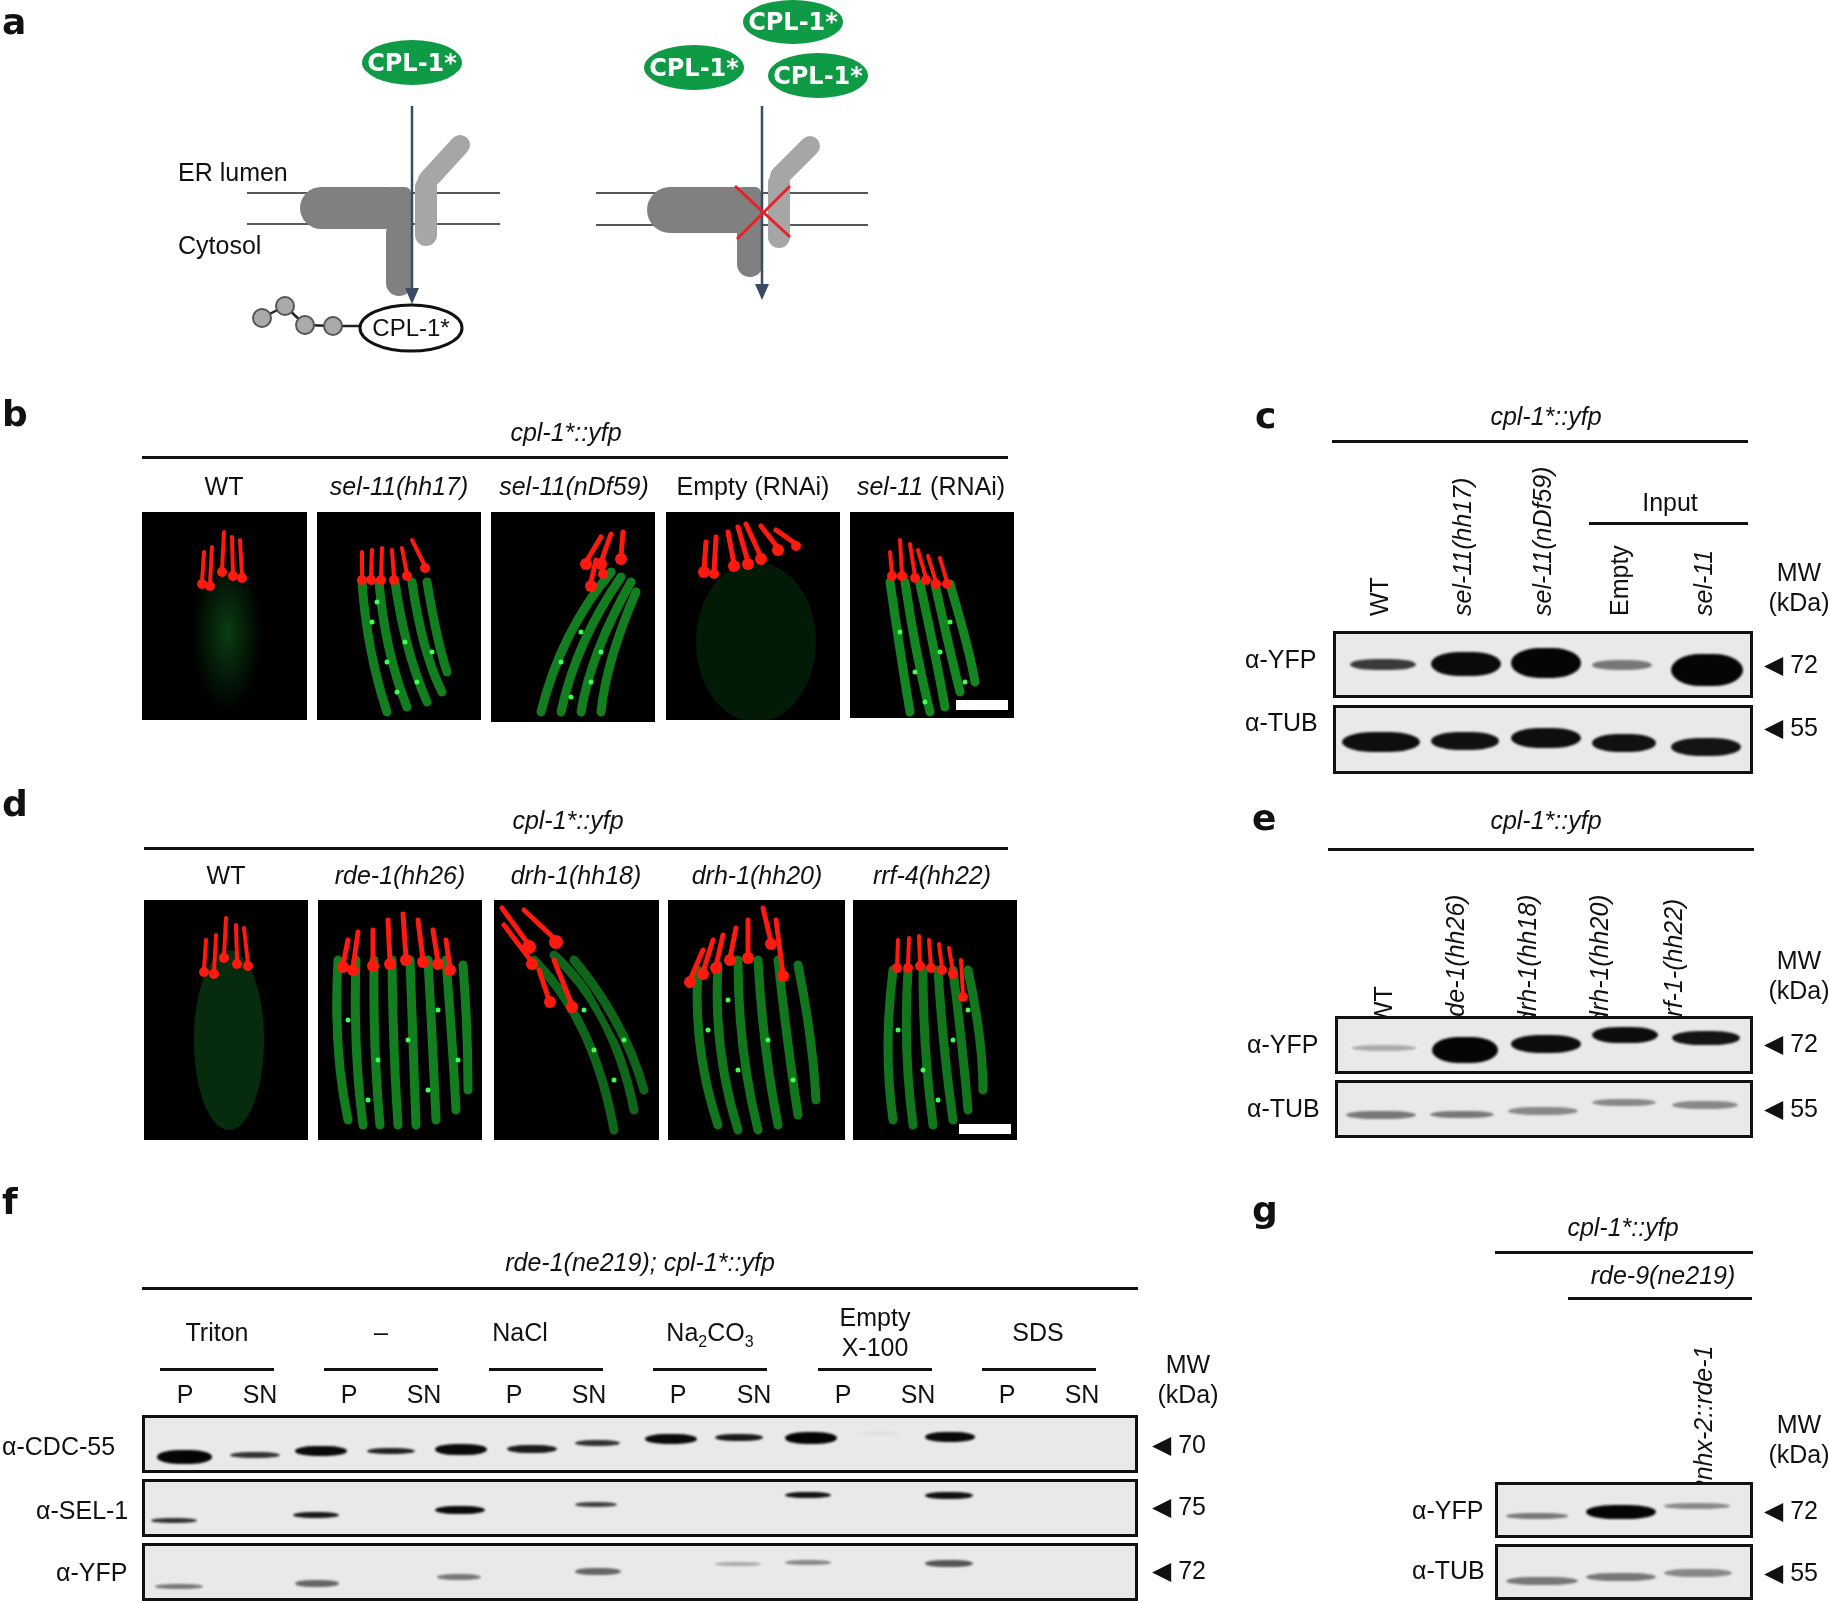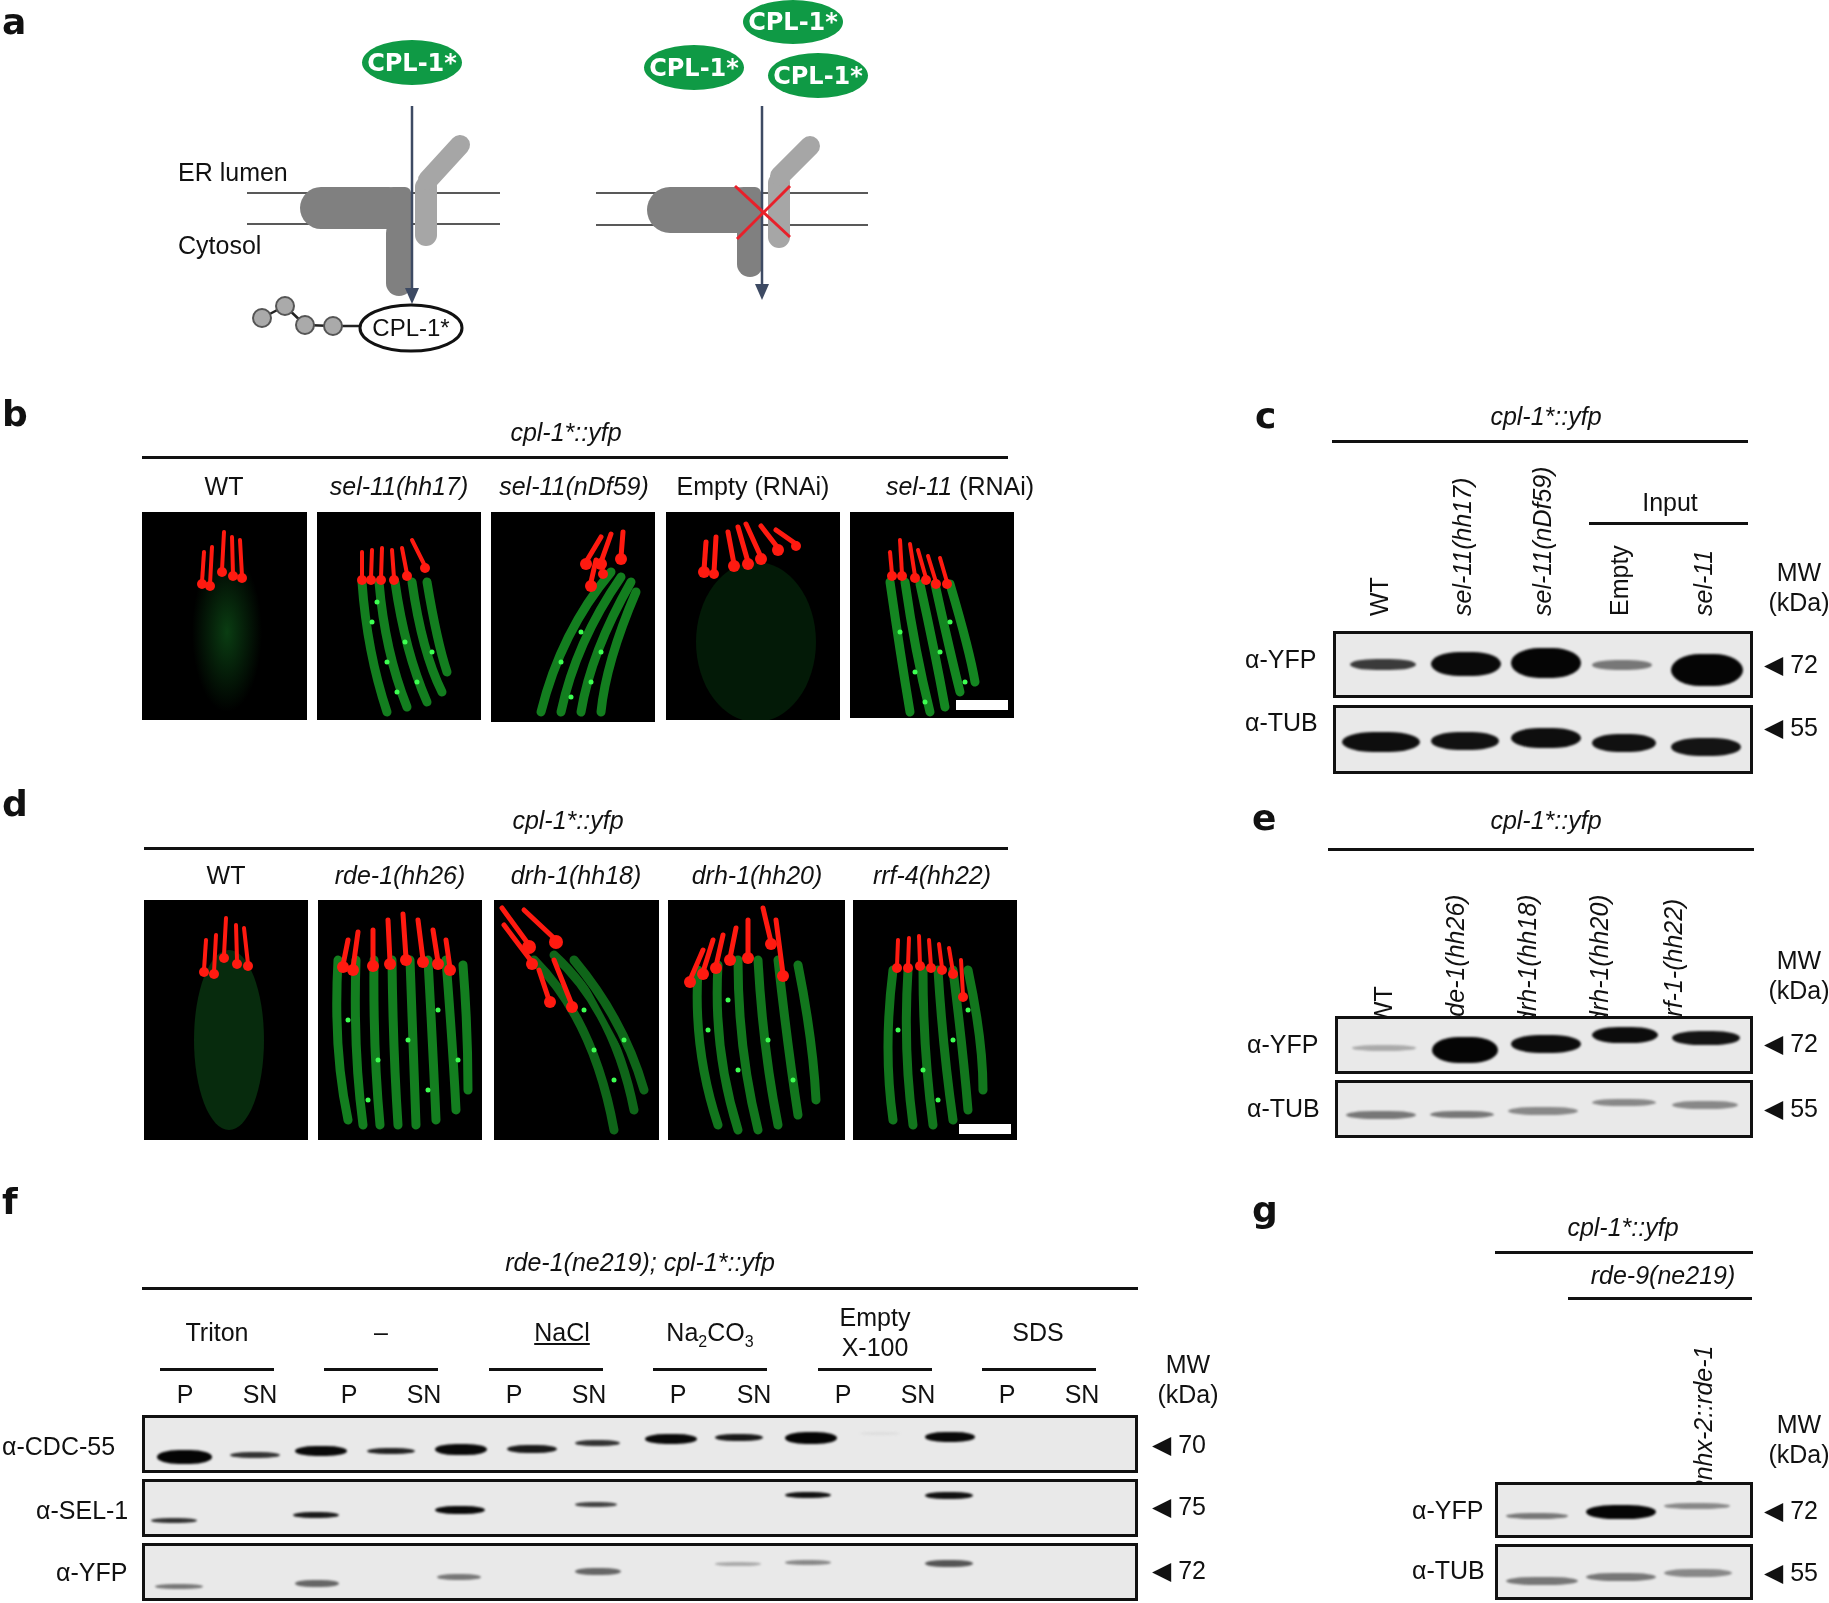--- a/index.html
+++ b/index.html
@@ -71,21 +71,21 @@
 <div class="txt" style="left:411px;top:316px;transform:translateX(-50%);font-size:24px;">CPL-1*</div>
 
 <div class="plabel" style="left:2px;top:396px;">b</div>
 <div class="txt it ctr" style="left:566px;top:420px;">cpl-1*::yfp</div>
 <div class="rule" style="left:142px;top:456px;width:866px;"></div>
 
 <div class="txt ctr" style="left:224px;top:474px;"><span>WT</span></div>
 <div class="txt ctr" style="left:399px;top:474px;"><span class="it">sel-11(hh17)</span></div>
 <div class="txt ctr" style="left:574px;top:474px;"><span class="it">sel-11(nDf59)</span></div>
 <div class="txt ctr" style="left:753px;top:474px;"><span>Empty (RNAi)</span></div>
-<div class="txt ctr" style="left:931px;top:474px;margin-left:29px;"><span class="it">sel-11</span><span> (RNAi)</span></div>
+<div class="txt ctr" style="left:931px;top:474px;"><span class="it">sel-11</span><span> (RNAi)</span></div>
 
 <div class="micro" style="left:142px;top:512px;width:165px;height:208px;">
   <svg viewBox="0 0 165 208">
       <defs>
         <radialGradient id="gw" cx="50%" cy="50%" r="50%">
           <stop offset="0" stop-color="#0a3d12"></stop>
           <stop offset="1" stop-color="#000"></stop>
         </radialGradient>
       </defs>
   <ellipse cx="85" cy="120" rx="35" ry="80" fill="url(#gw)"></ellipse>
@@ -470,21 +470,21 @@
   <div class="band" style="left:334px;top:18px;width:66px;height:8px;background:#888;"></div>
 </div>
 <div class="mw" style="left:1764px;top:1096px;">◀ <span>55</span></div>
 
 <div class="plabel" style="left:2px;top:1184px;">f</div>
 <div class="txt it ctr" style="left:640px;top:1250px;">rde-1(ne219); cpl-1*::yfp</div>
 <div class="rule" style="left:142px;top:1287px;width:996px;"></div>
 
 <div class="txt ctr" style="left:217px;top:1320px;">Triton</div>
 <div class="txt ctr" style="left:381px;top:1320px;">–</div>
-<div class="txt ctr" style="left:562px;top:1320px;text-decoration:underline;">NaCl</div>
+<div class="txt ctr" style="left:520px;top:1320px;">NaCl</div>
 <div class="txt ctr" style="left:710px;top:1320px;"><span>Na</span><sub style="font-size:16px;">2</sub><span>CO</span><sub style="font-size:16px;">3</sub></div>
 <div class="txt ctr" style="left:875px;top:1305px;">Empty</div>
 <div class="txt ctr" style="left:875px;top:1335px;">X-100</div>
 <div class="txt ctr" style="left:1038px;top:1320px;">SDS</div>
 
 <div class="rule" style="left:160px;top:1368px;width:114px;"></div>
 <div class="rule" style="left:324px;top:1368px;width:114px;"></div>
 <div class="rule" style="left:489px;top:1368px;width:114px;"></div>
 <div class="rule" style="left:653px;top:1368px;width:114px;"></div>
 <div class="rule" style="left:818px;top:1368px;width:114px;"></div>

